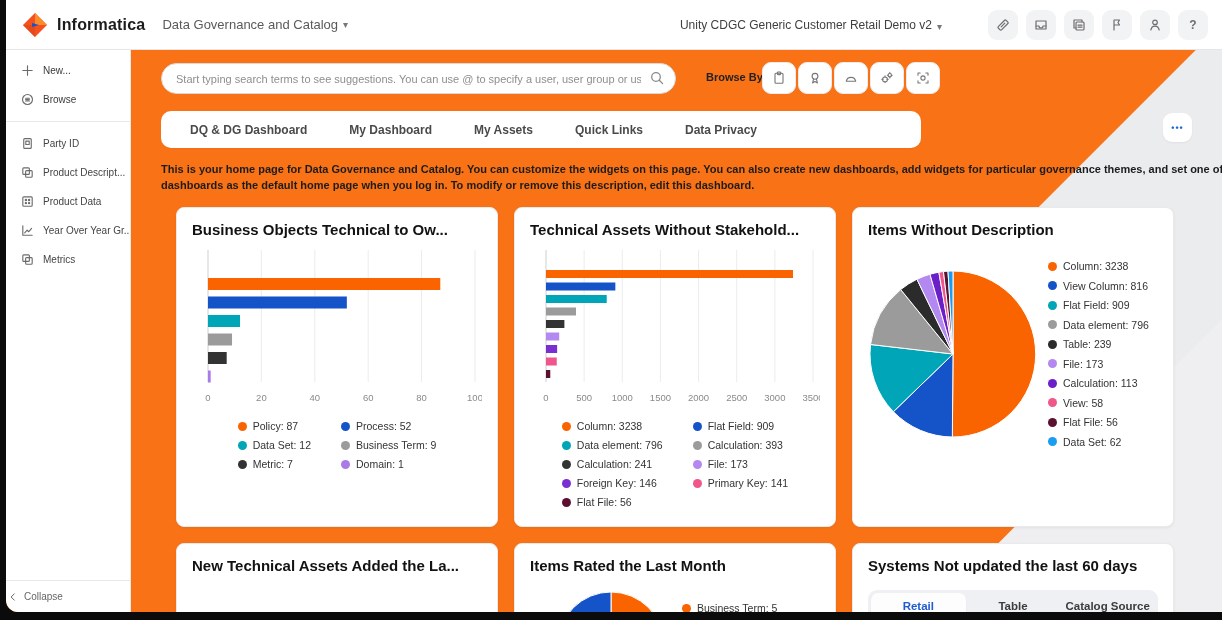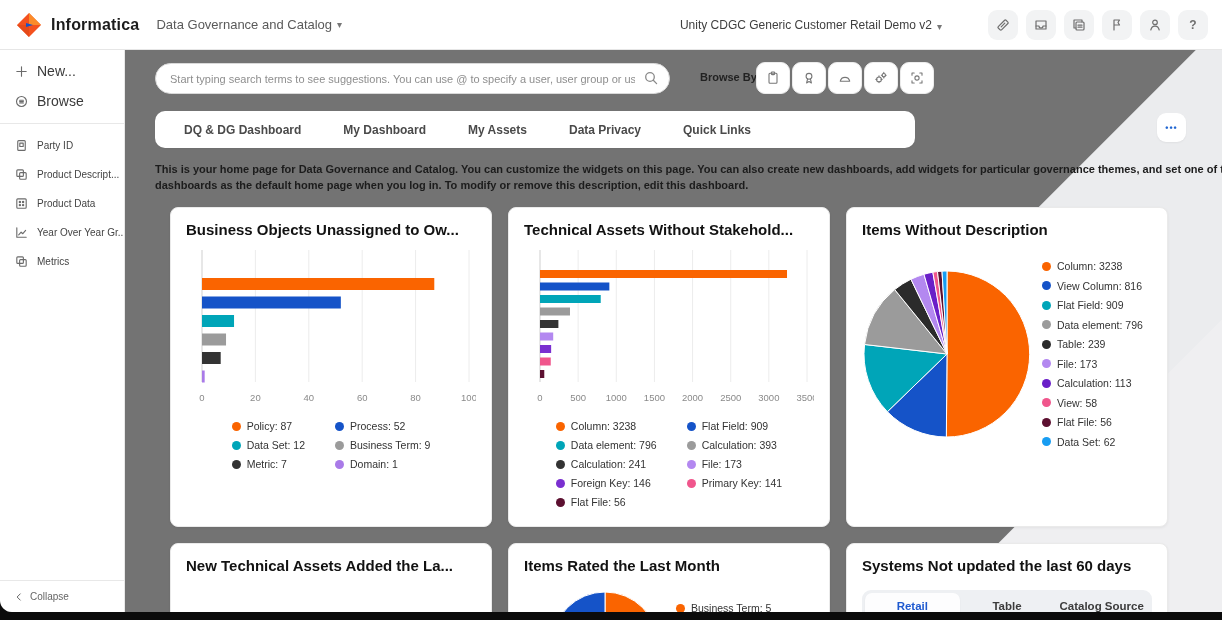--- a/index.html
+++ b/index.html
@@ -1,40 +1,40 @@
 <!DOCTYPE html>
 <html><head>
 <meta charset="utf-8">
 <style>
   * { margin:0; padding:0; box-sizing:border-box; }
   html,body { width:1222px; height:620px; font-family:"Liberation Sans",sans-serif; }
   .app { position:relative; width:1222px; height:620px; background:#0b0b0b; overflow:hidden; }
-  .window { position:absolute; inset:0 0 8px 0; background:#737373; border-radius:0 0 0 12px; overflow:hidden; }
+  .window { position:absolute; inset:0 0 8px 0; background:#f97316; border-radius:0 0 0 12px; overflow:hidden;margin-left:6px; }
 
   
   .topbar { position:absolute; top:0; left:0; right:0; height:50px; background:#fff; border-bottom:1px solid #e6e6e6; display:flex; align-items:center; padding:0 14px 0 16px; z-index:6; }
   .brand-wrap { display:flex; align-items:center; gap:9px; }
   .brand { font-size:16px; font-weight:bold; color:#1c1c1c; letter-spacing:.2px; }
   .app-title { font-size:13px; color:#5a5a5a; margin-left:8px; display:flex; align-items:center; gap:5px; }
   .chev { font-size:10px; color:#777; }
   .topbar-right { margin-left:auto; display:flex; align-items:center; gap:8px; }
   .workspace { font-size:12px; color:#3f3f3f; margin-right:38px; display:flex; align-items:flex-end; gap:5px; }
   .icon-btn { width:30px; height:30px; border-radius:9px; background:#f2f3f4; display:flex; align-items:center; justify-content:center; cursor:pointer; }
   .icon-btn svg { stroke:#6f6f6f; fill:none; stroke-width:1.2; stroke-linecap:round; stroke-linejoin:round; }
   .icon-btn .qm { font-size:12px; font-weight:bold; color:#6f6f6f; }
 
   
   .sidebar { position:absolute; top:50px; left:0; bottom:0; width:125px; background:#fff; border-right:1px solid #e8e8e8; z-index:5; display:flex; flex-direction:column; padding-top:6px; }
-  .side-item { display:flex; align-items:center; gap:8px; padding:7px 8px 7px 11px; font-size:14px; color:#3a3a3a; border-left:3px solid transparent; cursor:pointer; white-space:nowrap; overflow:hidden; }
+  .side-item { display:flex; align-items:center; gap:8px; padding:7px 8px 7px 11px; font-size:10px; color:#3a3a3a; border-left:3px solid transparent; cursor:pointer; white-space:nowrap; overflow:hidden; }
   .side-item svg { flex:0 0 auto; stroke:#6b6b6b; fill:none; stroke-width:1.2; stroke-linecap:round; stroke-linejoin:round; }
   .side-item.active { background:#e9f1fd; color:#1553c8; font-weight:bold; border-left-color:#1553c8; }
   .side-item.active svg { stroke:#1553c8; }
   .side-item.small { font-size:10px; color:#444; }
   .side-divider { height:1px; background:#e8e8e8; margin:7px 0; }
-  .collapse-btn { margin-top:auto; border-top:1px solid #e8e8e8; padding:10px 14px; font-size:10px; color:#666; display:flex; align-items:center; gap:6px; cursor:pointer; }
+  .collapse-btn { margin-top:auto; border-top:1px solid #e8e8e8; padding:10px 2px; font-size:10px; color:#666; display:flex; align-items:center; gap:6px; cursor:pointer; }
 
   
   .main { position:absolute; top:50px; left:125px; right:0; bottom:0; overflow:hidden; }
   .deco { position:absolute; transform:rotate(45deg); z-index:0; }
   .deco-a { right:-150px; top:50px; width:320px; height:320px; background:#ebecee; }
   .deco-b { right:-180px; top:330px; width:340px; height:340px; background:#efeff1; }
 
   .search-row { position:absolute; top:13px; left:30px; z-index:2; }
   .search-box { position:relative; width:515px; }
   .search-input { width:515px; height:31px; border:1px solid #d9d9d9; border-radius:16px; background:#fff; padding:0 34px 0 14px; font-size:11px; color:#333; font-family:"Liberation Sans",sans-serif; }
@@ -238,31 +238,31 @@
               <path d="M3 5.2V3h2.2M10.8 3H13v2.2M13 10.8V13h-2.2M5.2 13H3v-2.2"></path>
               <circle cx="8" cy="8" r="2.1"></circle>
             </svg>
         </span>
       </div>
 
       <nav class="tabsbar">
         <span class="tab">DQ &amp; DG Dashboard</span>
         <span class="tab">My Dashboard</span>
         <span class="tab">My Assets</span>
+        <span class="tab">Quick Links</span>
         <span class="tab">Data Privacy</span>
-        <span class="tab">Quick Links</span>
       </nav>
       <div class="more-btn">•••</div>
 
       <p class="page-desc">This is your home page for Data Governance and Catalog. You can customize the widgets on this page. You can also create new dashboards, add widgets for particular governance themes, and set one of the dashboards as the default home page when you log in. To modify or remove this description, edit this dashboard.</p>
 
       <div class="cards">
 
         <section class="card r1">
-          <h3 class="card-title">Business Objects Unassigned to Ow...</h3>
+          <h3 class="card-title">Business Objects Technical to Ow...</h3>
           <div class="chart-mount"><svg width="290" height="168" viewBox="0 0 290 168">
                 <line x1="16" y1="6" x2="16" y2="138" stroke="#cfcfcf" stroke-width="1"></line>
                 <text x="16" y="157" font-size="9.5" fill="#8a8a8a" text-anchor="middle" font-family="Liberation Sans,sans-serif">0</text>
                 <line x1="69.4" y1="6" x2="69.4" y2="138" stroke="#ececec" stroke-width="1"></line>
                 <text x="69.4" y="157" font-size="9.5" fill="#8a8a8a" text-anchor="middle" font-family="Liberation Sans,sans-serif">20</text>
                 <line x1="122.8" y1="6" x2="122.8" y2="138" stroke="#ececec" stroke-width="1"></line>
                 <text x="122.8" y="157" font-size="9.5" fill="#8a8a8a" text-anchor="middle" font-family="Liberation Sans,sans-serif">40</text>
                 <line x1="176.2" y1="6" x2="176.2" y2="138" stroke="#ececec" stroke-width="1"></line>
                 <text x="176.2" y="157" font-size="9.5" fill="#8a8a8a" text-anchor="middle" font-family="Liberation Sans,sans-serif">60</text>
                 <line x1="229.6" y1="6" x2="229.6" y2="138" stroke="#ececec" stroke-width="1"></line>

